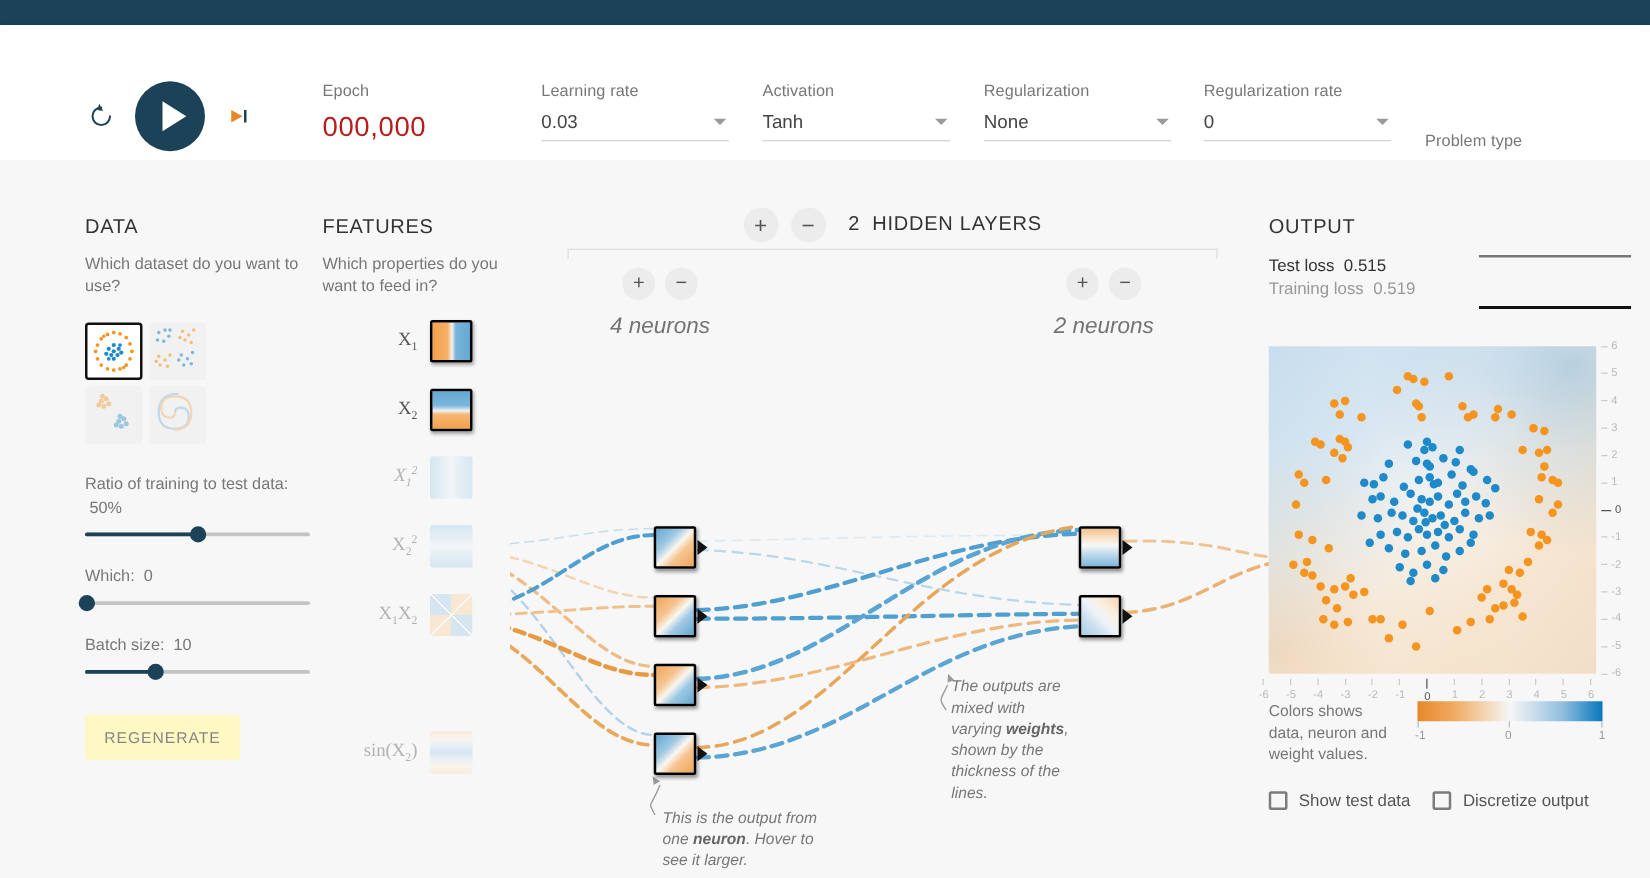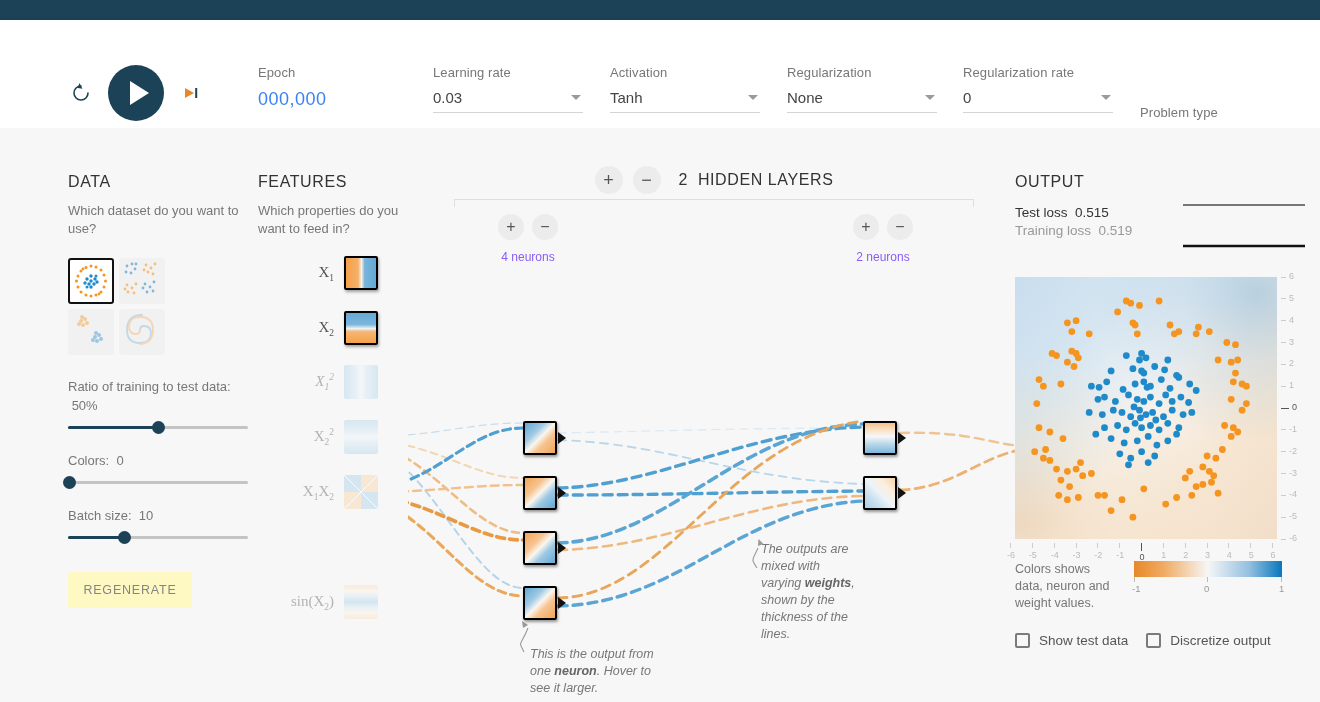--- a/index.html
+++ b/index.html
@@ -57,21 +57,21 @@
     border-bottom: 12px solid transparent;
     margin-left: 6px;
   }
 
   .ctrl-group { position: absolute; top: 45px; }
   .ctrl-label {
     font-size: 13px; color: #777; letter-spacing: .1px;
     margin-bottom: 9px; white-space: nowrap;
   }
   .ctrl-value-big {
-    font-size: 18px; color: #3b82f6; letter-spacing: .5px; font-weight: 300;
+    font-size: 22px; color: #b91c1c; letter-spacing: .5px; font-weight: 300;
   }
   .select-wrap {
     position: relative;
     border-bottom: 1px solid #d4d4d4;
     padding-bottom: 5px;
     cursor: pointer;
   }
   .select-val { font-size: 15px; color: #444; }
   .caret {
     position: absolute; right: 2px; top: 6px;
@@ -158,21 +158,21 @@
   }
   .round-btn.sm { width: 26px; height: 26px; font-size: 16px; }
   #hl-count { font-size: 16px; color: #333; margin-left: 8px; letter-spacing: .4px;}
   #hl-text { font-size: 16px; color: #333; letter-spacing: .6px; }
   #layer-rule {
     position: absolute; top: 71px; left: 46px; right: 46px;
     height: 8px; border: 1px solid #dedede; border-bottom: none;
   }
   .layer-head { position: absolute; top: 86px; text-align: center; }
   .layer-head .btns { display:flex; gap:8px; justify-content:center; }
-  .layer-head .cap { font-size: 12px; color: #8b5cf6; margin-top: 10px; }
+  .layer-head .cap { font-size: 18px; color: #737373; margin-top: 10px; font-style: italic; }
 
   .neuron {
     position: absolute; width: 34px; height: 34px;
     border: 2px solid #000; border-radius: 2px;
     box-shadow: 1px 2px 3px rgba(0,0,0,.4);
     overflow: hidden; cursor: pointer;
   }
   .nub {
     position: absolute; width: 0; height: 0;
     border-top: 6px solid transparent;
@@ -398,21 +398,21 @@
         <span>&nbsp;</span><span>50%</span>
       </div>
       <div class="track">
         <div class="filled" style="width:50%"></div>
         <div class="knob" style="left:50%"></div>
       </div>
     </div>
 
     <div class="slider-block">
       <div class="slider-label">
-        <span>Colors:</span>
+        <span>Which:</span>
         <span>&nbsp;</span><span>0</span>
       </div>
       <div class="track">
         <div class="filled" style="width:0%"></div>
         <div class="knob" style="left:1px"></div>
       </div>
     </div>
 
     <div class="slider-block">
       <div class="slider-label">

